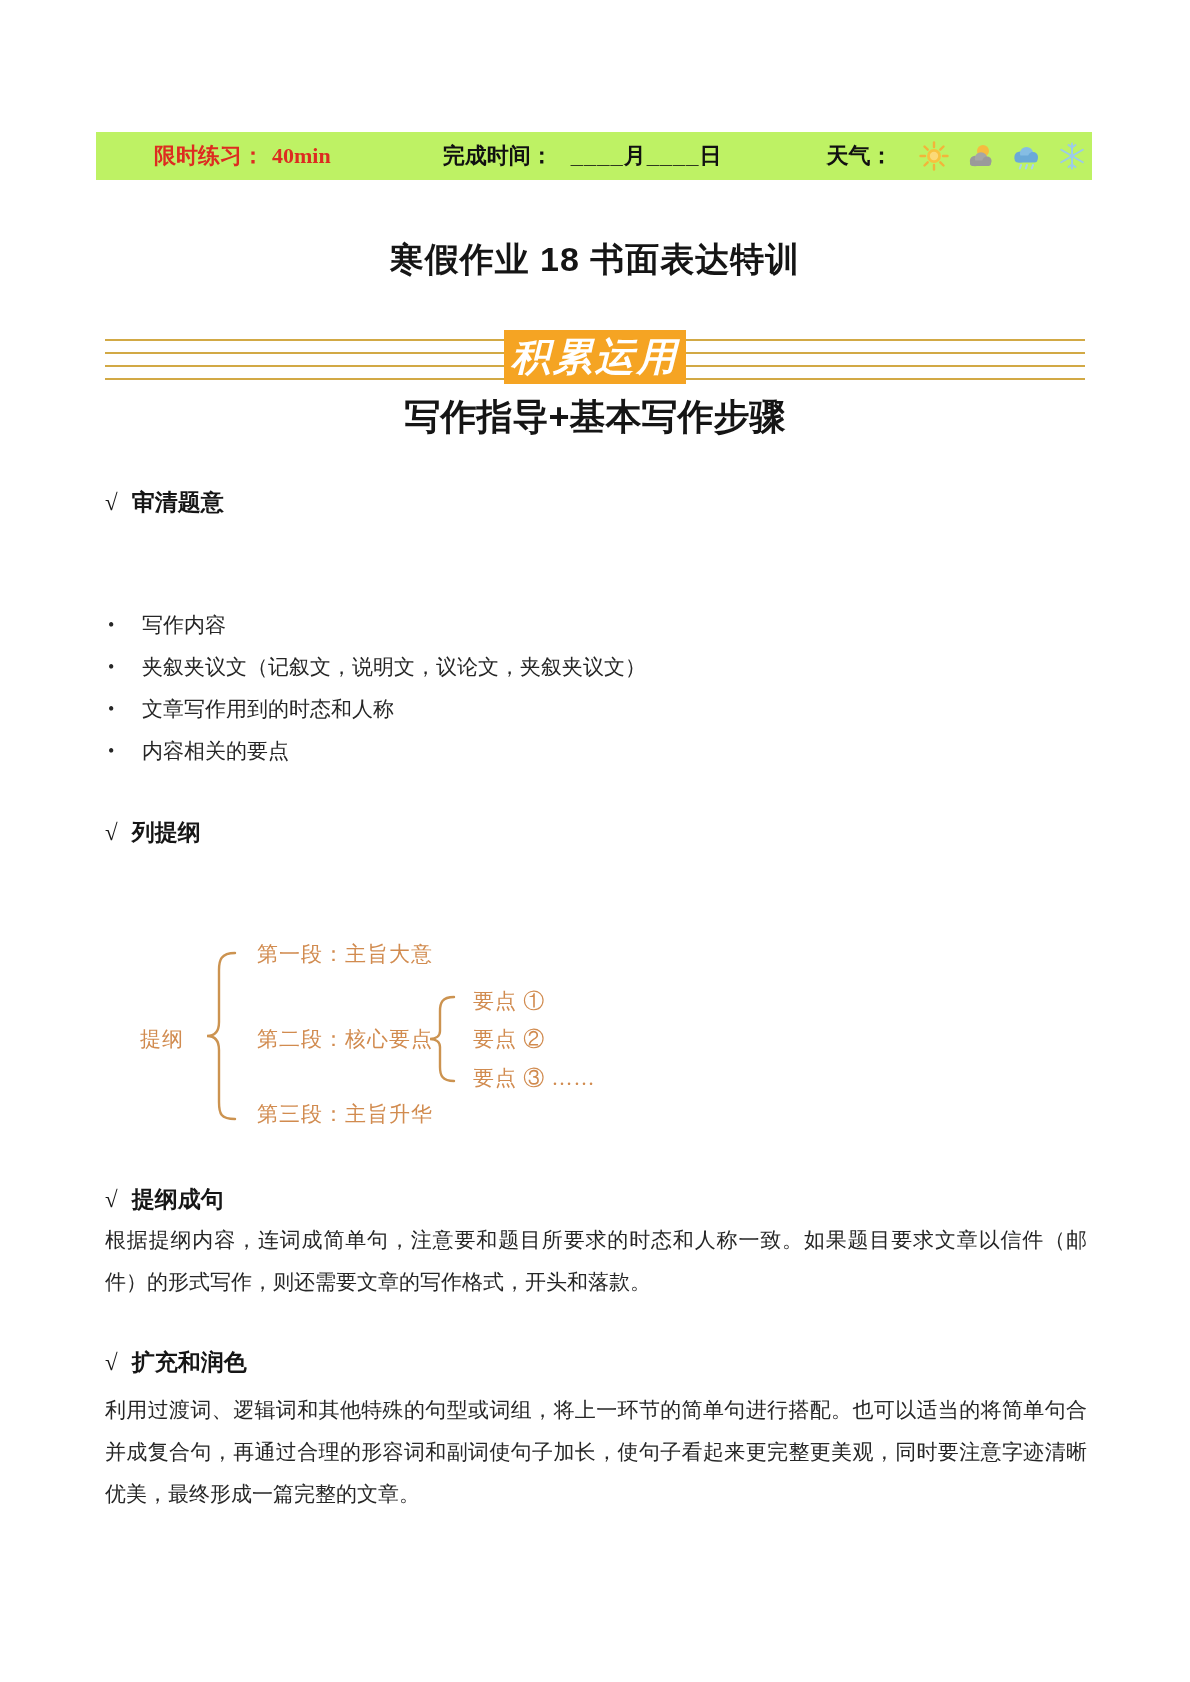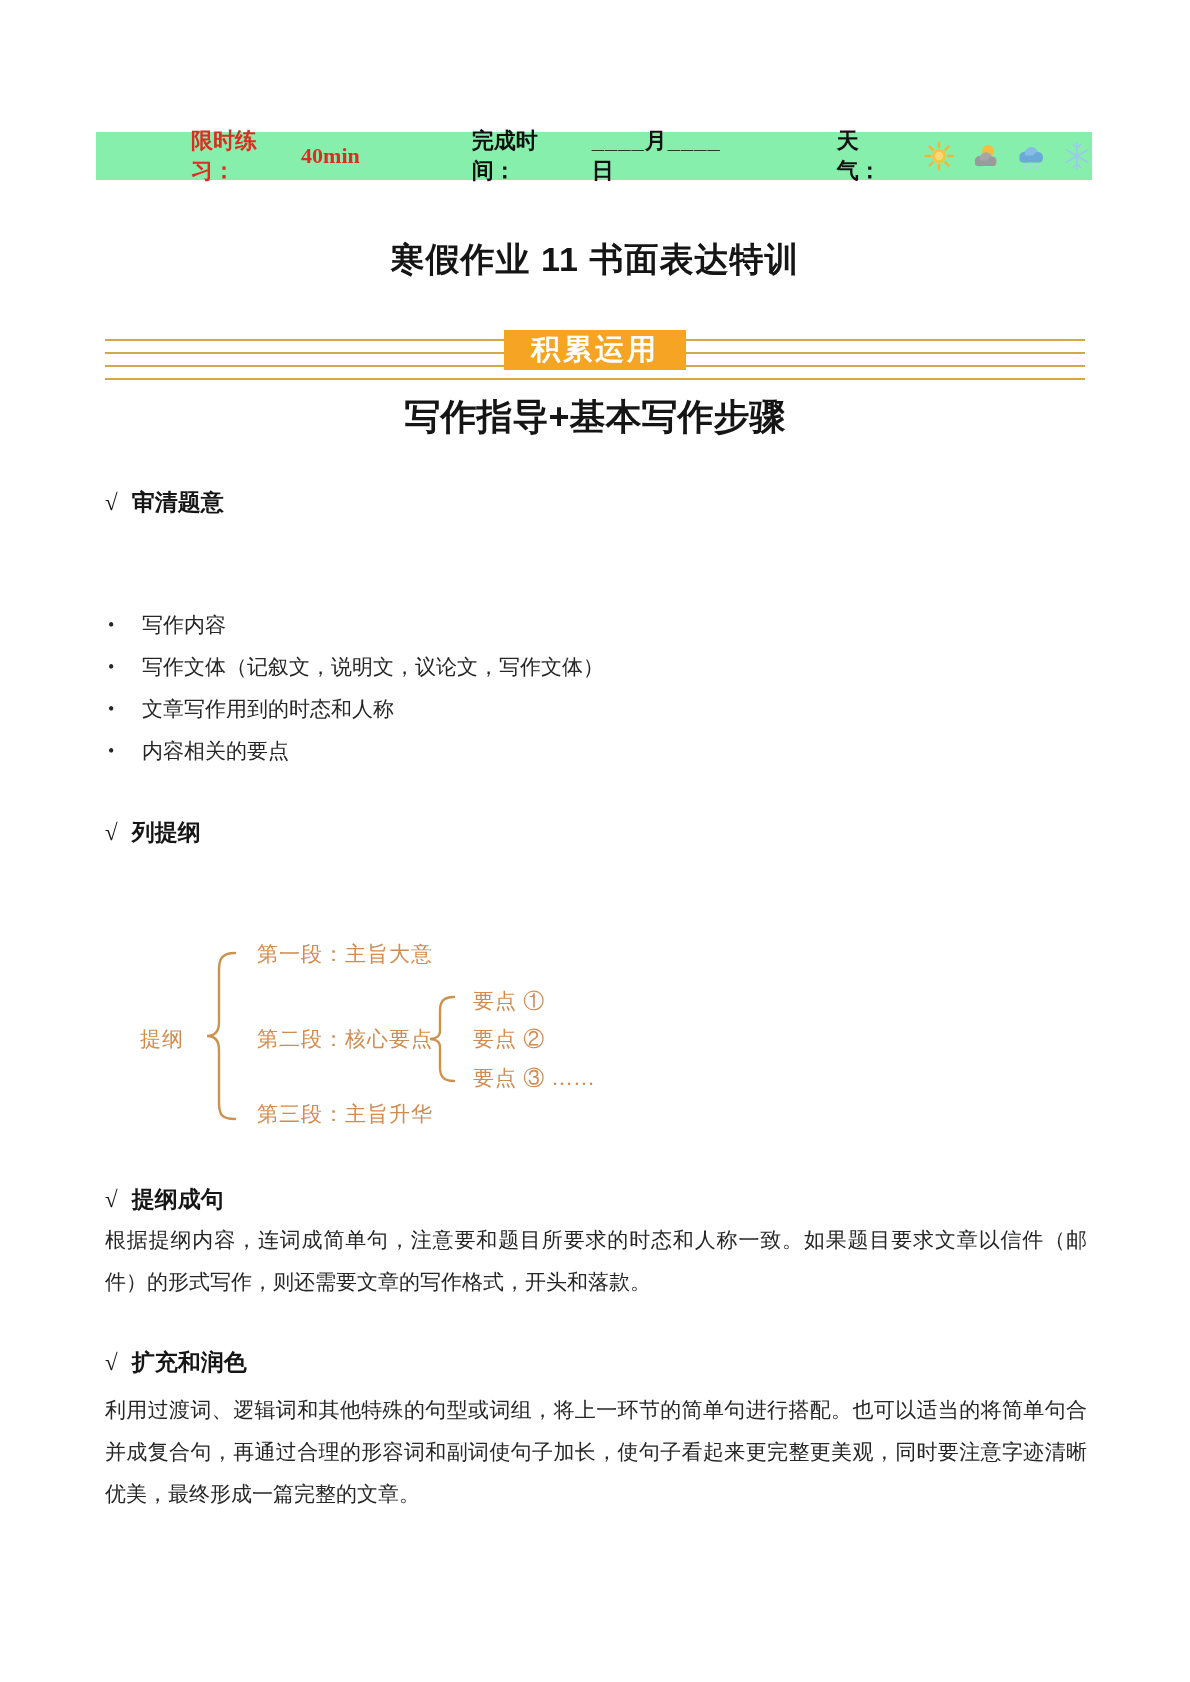--- a/index.html
+++ b/index.html
@@ -5,22 +5,22 @@
   * { margin:0; padding:0; box-sizing:border-box; }
   html,body { background:#ffffff; }
   .page {
     position:relative; width:1190px; height:1682px; background:#ffffff;
     font-family:"Liberation Serif", serif; color:#222; overflow:hidden;
   }
 
   
   .header-bar {
     position:absolute; left:96px; top:132px; width:996px; height:48px;
-    background:#86efac; display:flex; align-items:center;
-    font-family:"Liberation Sans", sans-serif; font-weight:bold; font-size:22px; color:#111;padding-left:37px;
+    background:#bef264; display:flex; align-items:center;
+    font-family:"Liberation Sans", sans-serif; font-weight:bold; font-size:22px; color:#111;
   }
   .limit-label { color:#dd2c20; margin-left:58px; }
   .limit-value { color:#dd2c20; font-family:"Liberation Serif", serif; margin-left:8px; }
   .finish-label { margin-left:112px; }
   .finish-blank { margin-left:18px; letter-spacing:1px; }
   .weather-label { margin-left:104px; }
   .weather-icons { display:flex; align-items:center; gap:16px; margin-left:26px; }
   .weather-icons svg { display:block; }
 
   
@@ -28,24 +28,25 @@
     position:absolute; left:0; top:237px; width:100%; text-align:center;
     font-family:"Liberation Sans", sans-serif; font-weight:bold; font-size:34px; color:#151515;
     letter-spacing:1px;
   }
 
   
   .band { position:absolute; left:105px; top:330px; width:980px; height:54px; }
   .band-line { position:absolute; left:0; width:100%; height:2px; background:#d2a945; }
   .badge {
     position:absolute; left:50%; top:0; transform:translateX(-50%);
-    width:182px; height:40px; background:#f5a423;
+    width:182px; height:54px; background:#f5a423;
     display:flex; align-items:center; justify-content:center;
-    font-family:"Liberation Sans", sans-serif; font-weight:bold; font-size:29px; color:#ffffff;
+    font-family:"Liberation Sans", sans-serif; font-weight:bold; font-size:39px; color:#ffffff;
     letter-spacing:3px;
+    font-style:italic;
   }
 
   
   .subtitle {
     position:absolute; left:0; top:393px; width:100%; text-align:center;
     font-family:"Liberation Sans", sans-serif; font-weight:bold; font-size:36px; color:#151515;
   }
 
   
   .sec-heading {
@@ -135,39 +136,39 @@
           <line x1="15" y1="6.5" x2="11.5" y2="4"></line>
             <line x1="15" y1="6.5" x2="18.5" y2="4"></line>
           <line x1="15" y1="23.5" x2="11.5" y2="26"></line>
             <line x1="15" y1="23.5" x2="18.5" y2="26"></line>
         </g>
         <circle cx="15" cy="15" r="2.4" fill="#9ccbe8"></circle>
       </svg>
     </span>
   </div>
 
-  <div class="doc-title">寒假作业 11  书面表达特训</div>
+  <div class="doc-title">寒假作业 18  书面表达特训</div>
 
   <div class="band">
     <div class="band-line" style="top:9px"></div>
     <div class="band-line" style="top:22px"></div>
     <div class="band-line" style="top:35px"></div>
     <div class="band-line" style="top:48px"></div>
     <div class="badge">积累运用</div>
   </div>
 
   <div class="subtitle">写作指导+基本写作步骤</div>
 
   <div class="sec-heading h1">
     <span class="check">√</span>
     <span>审清题意</span>
   </div>
   <ul class="bullets">
     <li><span class="dot">•</span><span>写作内容</span></li>
-    <li><span class="dot">•</span><span>写作文体（记叙文，说明文，议论文，写作文体）</span></li>
+    <li><span class="dot">•</span><span>夹叙夹议文（记叙文，说明文，议论文，夹叙夹议文）</span></li>
     <li><span class="dot">•</span><span>文章写作用到的时态和人称</span></li>
     <li><span class="dot">•</span><span>内容相关的要点</span></li>
   </ul>
 
   <div class="sec-heading h2">
     <span class="check">√</span>
     <span>列提纲</span>
   </div>
 
   <div class="diagram">

